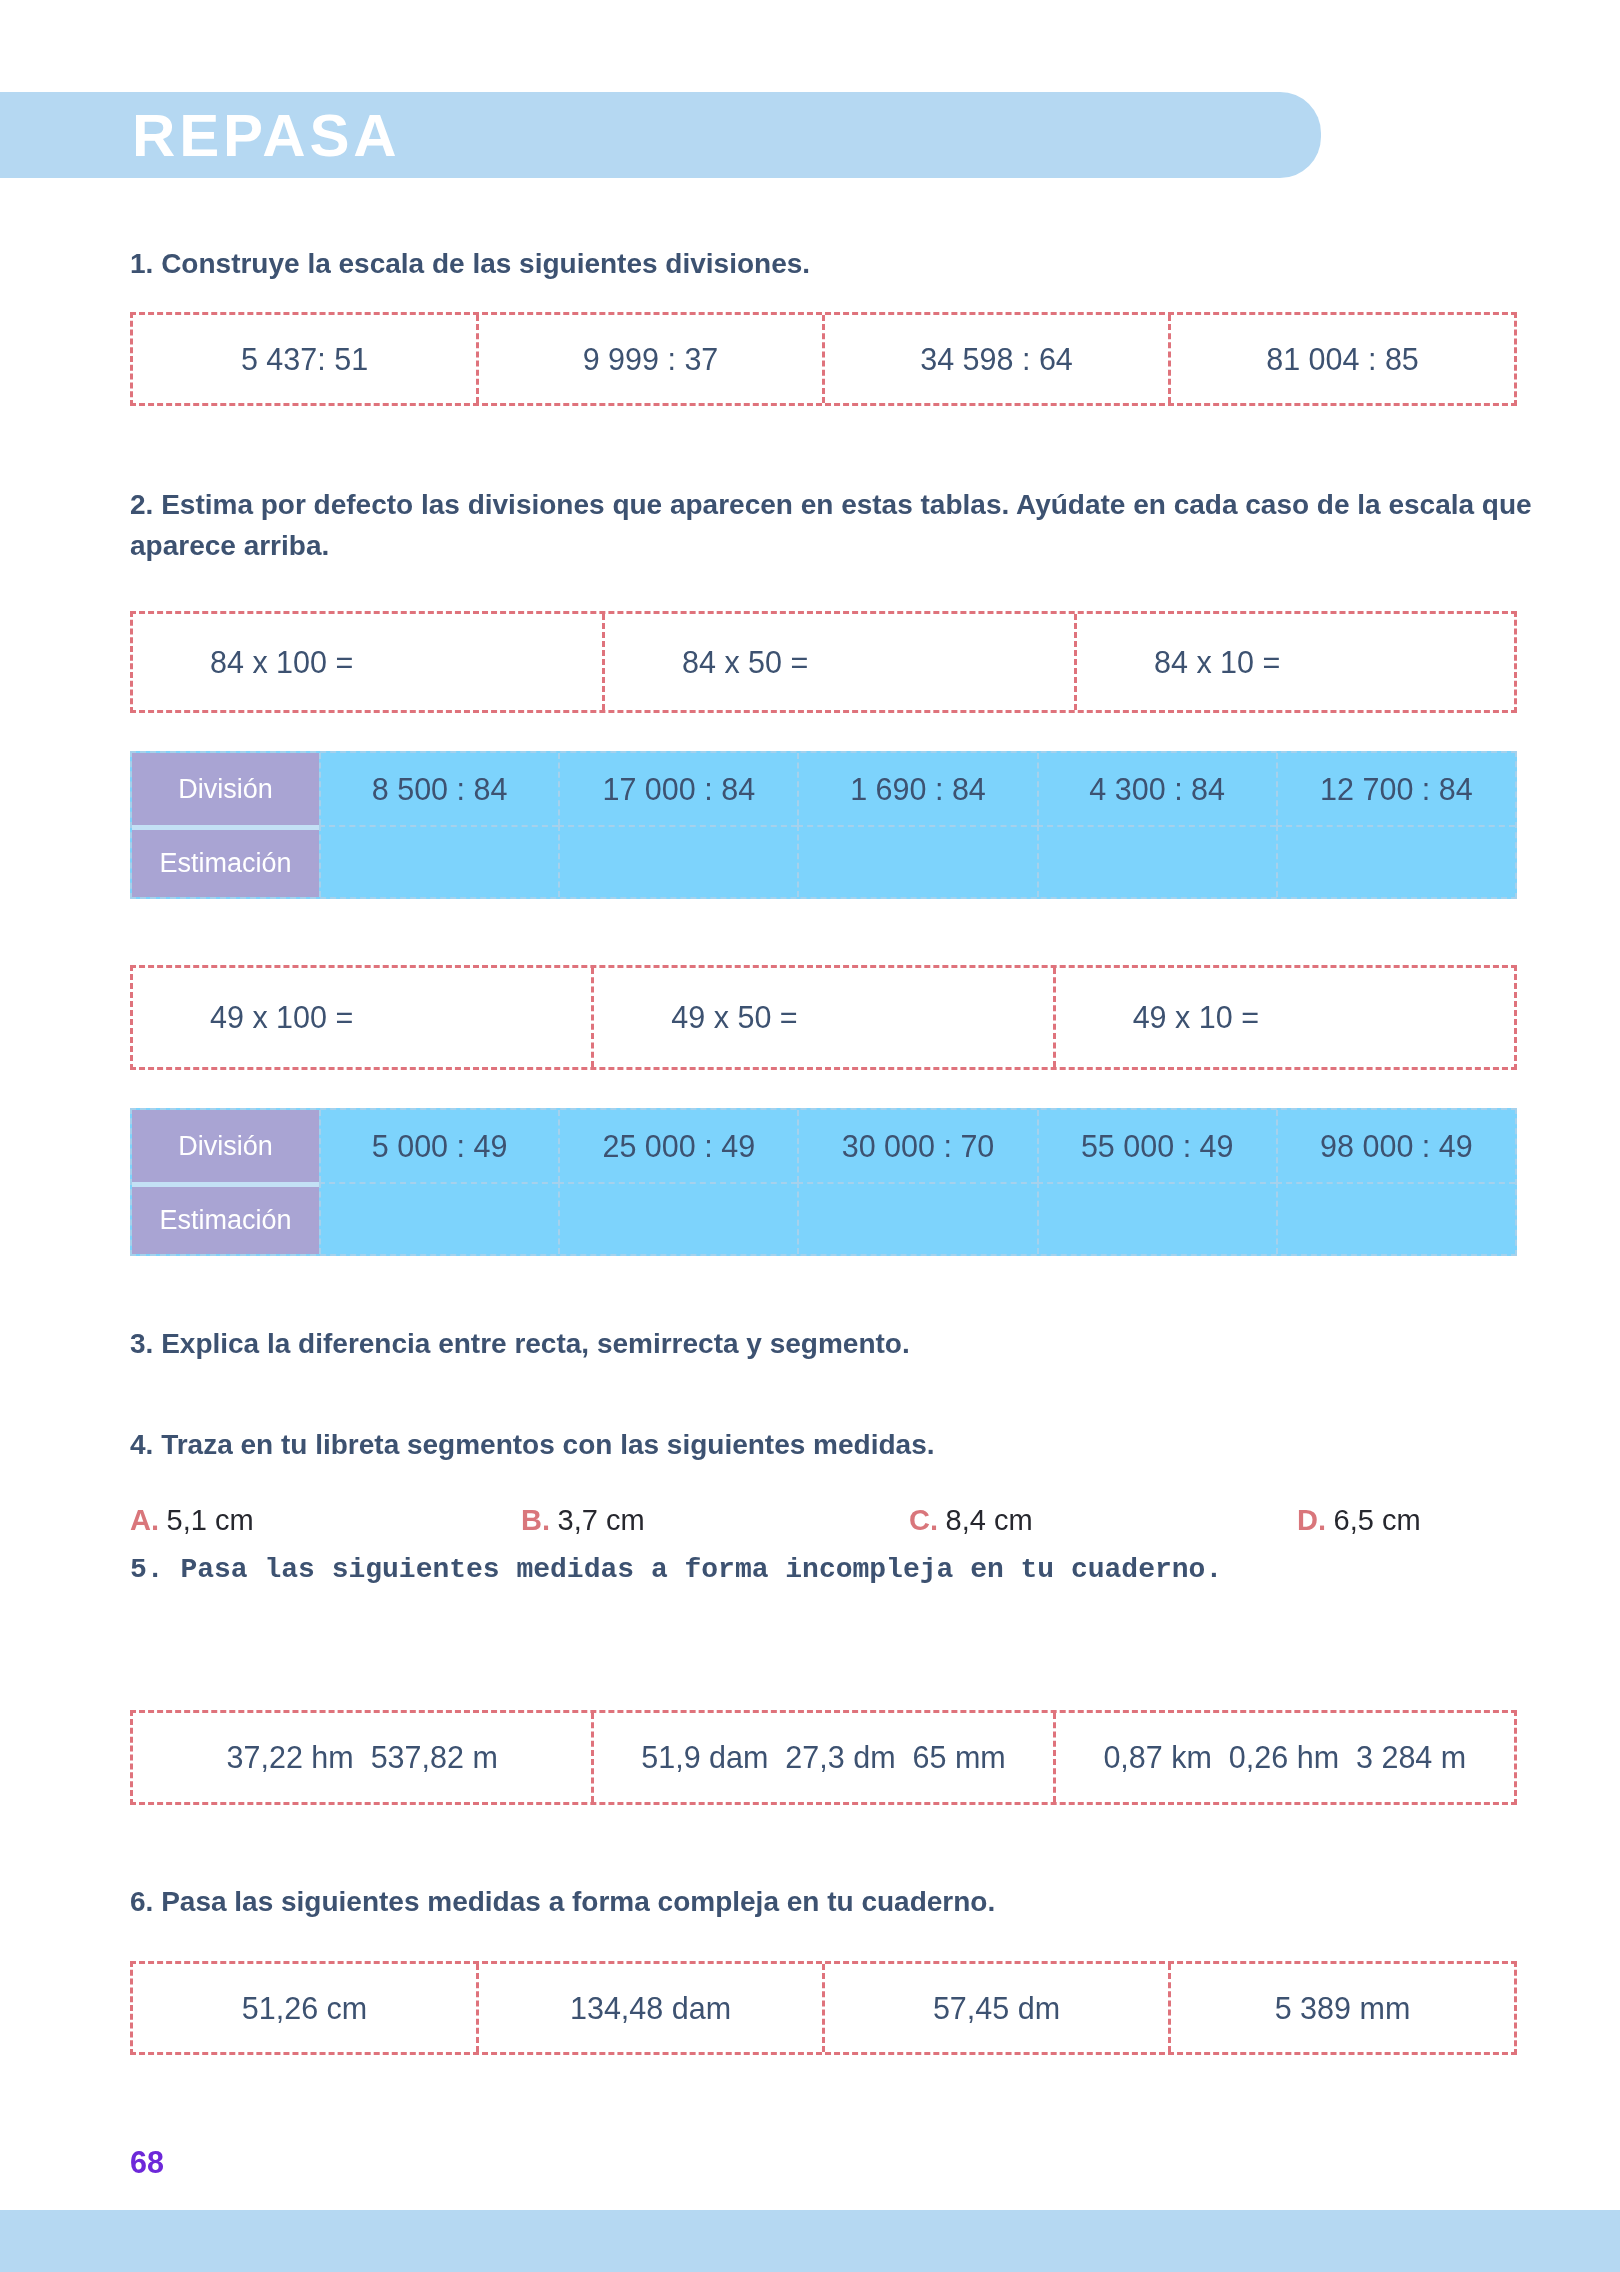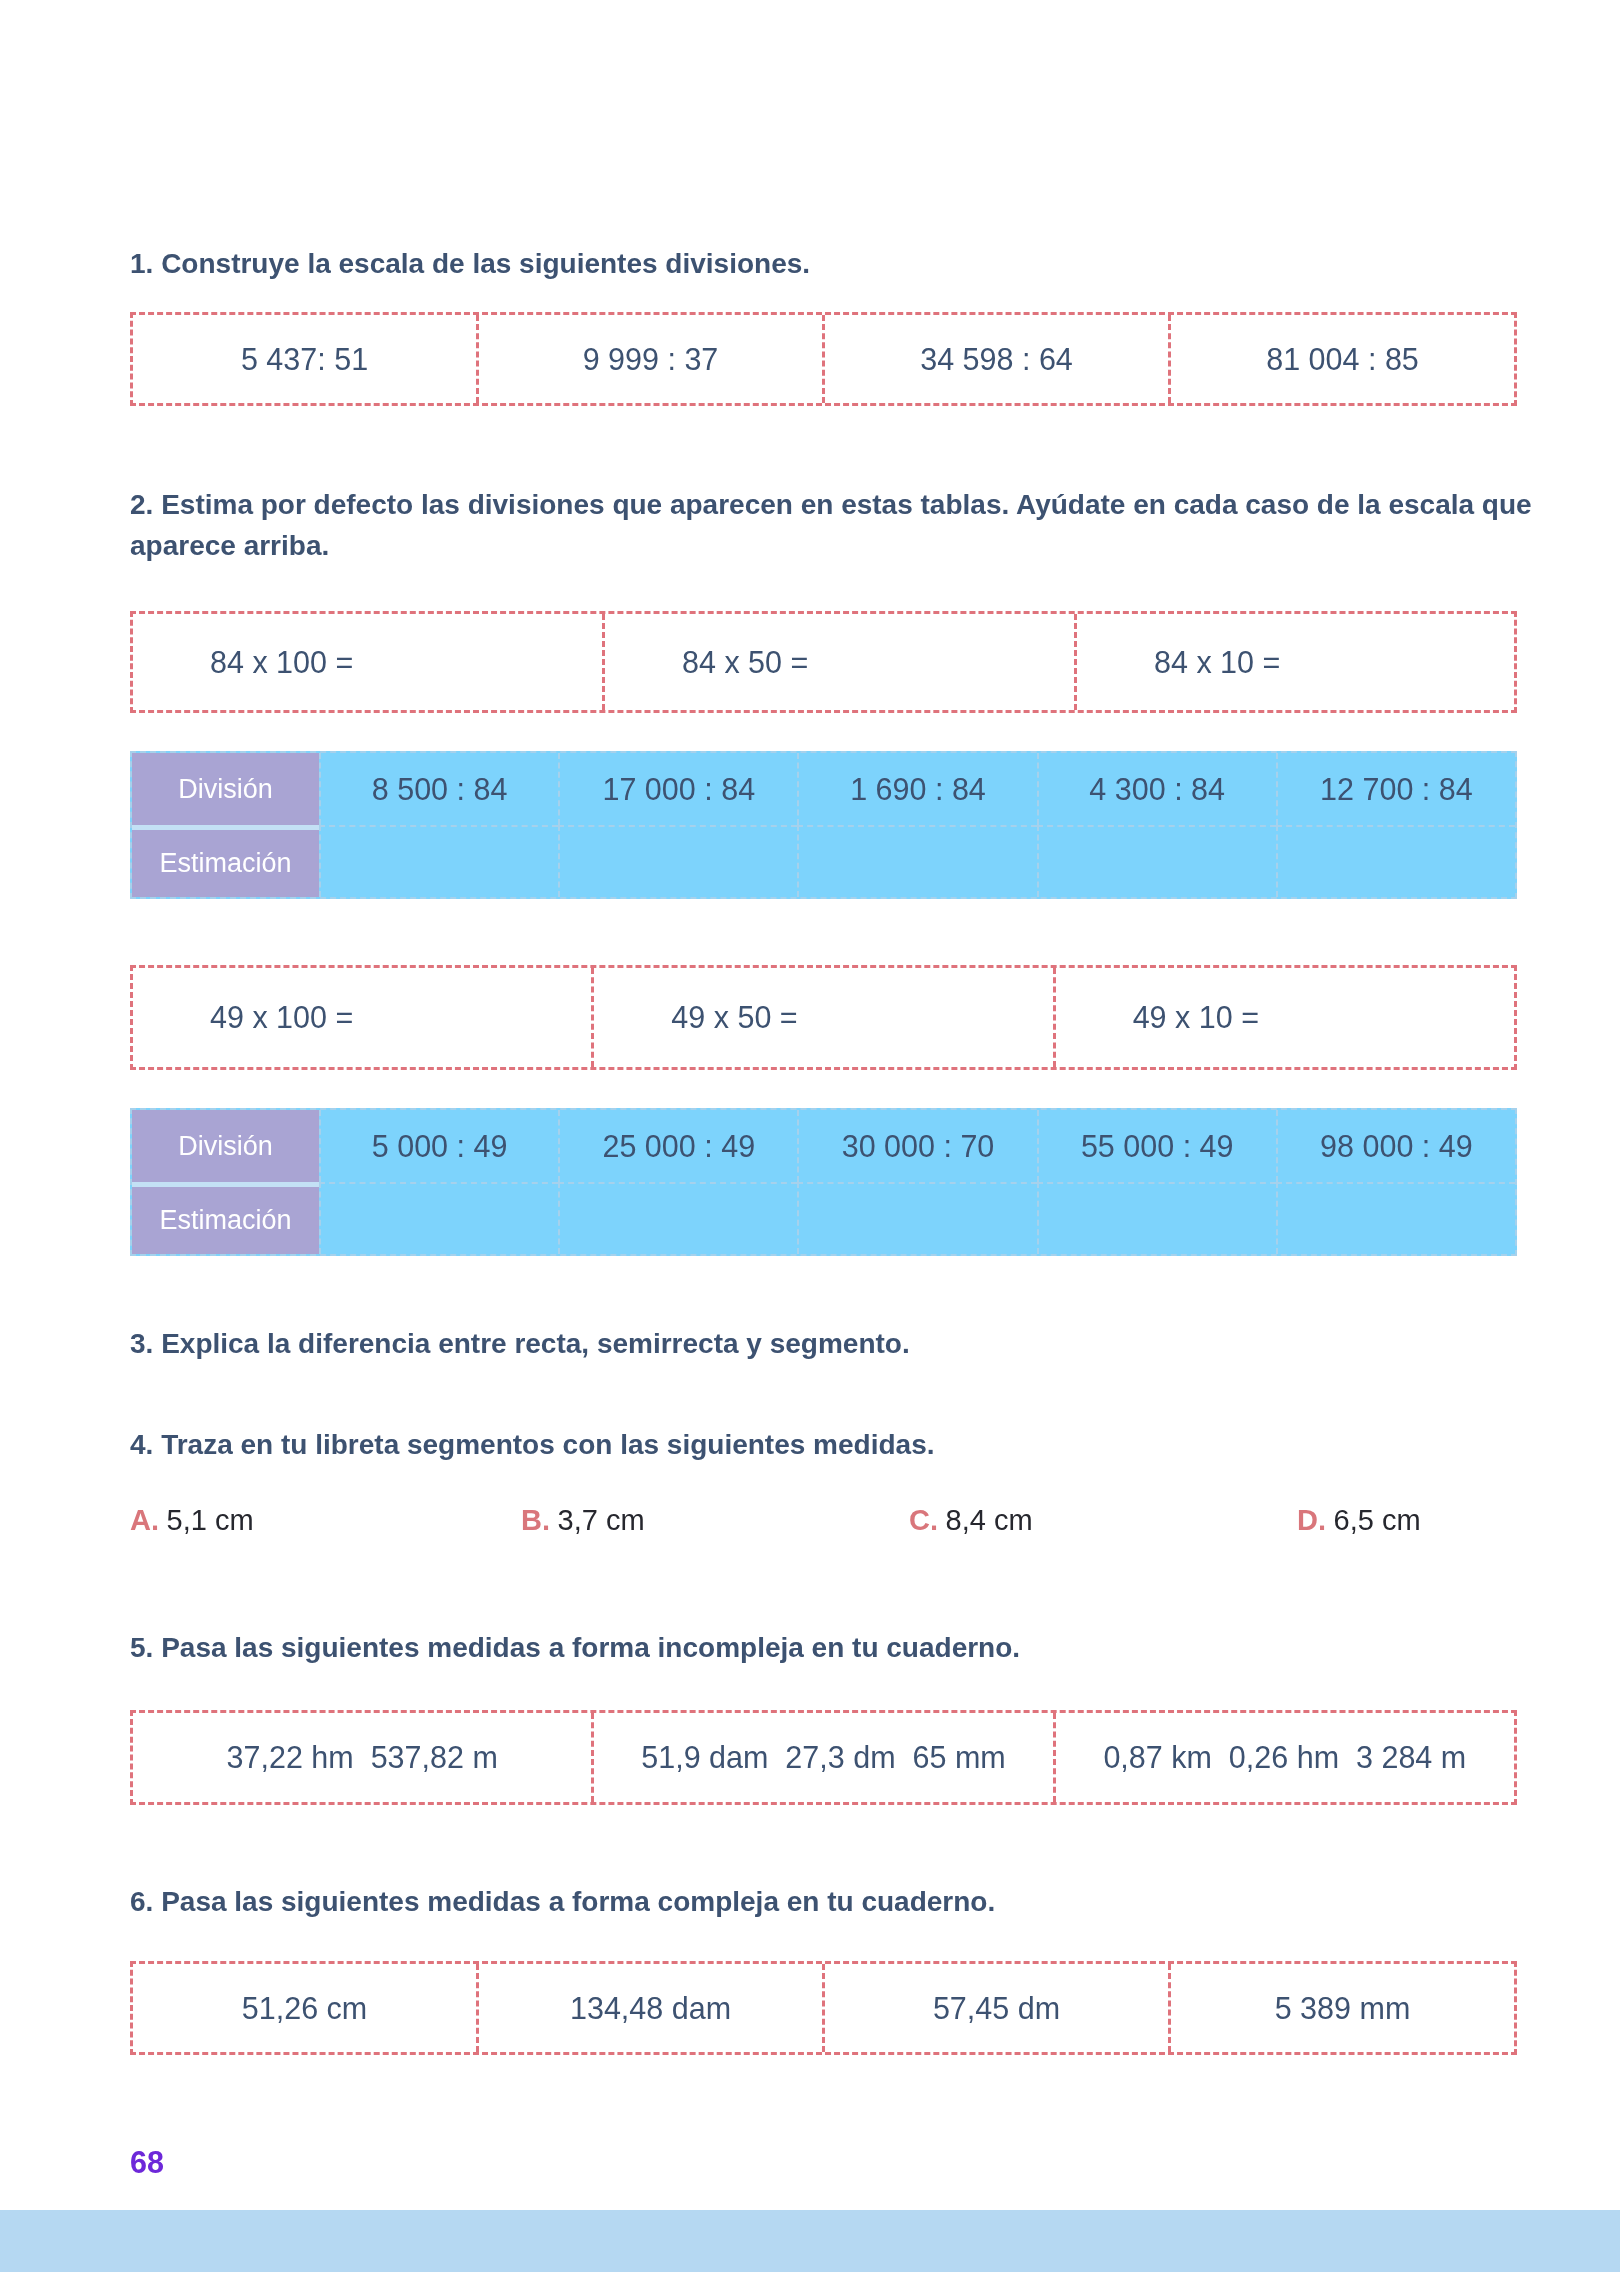--- a/index.html
+++ b/index.html
@@ -127,20 +127,23 @@
     left: 0; top: 2210px;
     width: 1620px; height: 63px;
     background: #b5d8f2;
   }
 </style>
 </head>
 <body>
 
 <div class="page">
 
+  <div class="repasa-bar">
+    <span class="title">REPASA</span>
+  </div>
 
   <div class="h" style="top:243px;">1. Construye la escala de las siguientes divisiones.</div>
   <div class="redbox" style="top:312px; height:94px;">
     <div class="rcell">5 437: 51</div>
     <div class="rcell">9 999 : 37</div>
     <div class="rcell">34 598 : 64</div>
     <div class="rcell">81 004 : 85</div>
   </div>
 
   <div class="h" style="top:484px; width:1416px;">2. Estima por defecto las divisiones que aparecen en estas tablas. Ayúdate en cada caso de la escala que aparece arriba.</div>
@@ -197,21 +200,21 @@
   <div class="ex4-item" style="left:521px;">
     <span class="letter">B.</span><span class="val">3,7 cm</span>
   </div>
   <div class="ex4-item" style="left:909px;">
     <span class="letter">C.</span><span class="val">8,4 cm</span>
   </div>
   <div class="ex4-item" style="left:1297px;">
     <span class="letter">D.</span><span class="val">6,5 cm</span>
   </div>
 
-  <div class="h" style="top:1627px;">5. Pasa las siguientes medidas a forma incompleja en tu cuaderno.</div>
+  <div class="h" style="top:1549px;font-family:Liberation Mono, monospace;">5. Pasa las siguientes medidas a forma incompleja en tu cuaderno.</div>
   <div class="redbox" style="top:1710px; height:95px;">
     <div class="rcell">37,22 hm  537,82 m</div>
     <div class="rcell">51,9 dam  27,3 dm  65 mm</div>
     <div class="rcell">0,87 km  0,26 hm  3 284 m</div>
   </div>
 
   <div class="h" style="top:1881px;">6. Pasa las siguientes medidas a forma compleja en tu cuaderno.</div>
   <div class="redbox" style="top:1961px; height:94px;">
     <div class="rcell">51,26 cm</div>
     <div class="rcell">134,48 dam</div>

